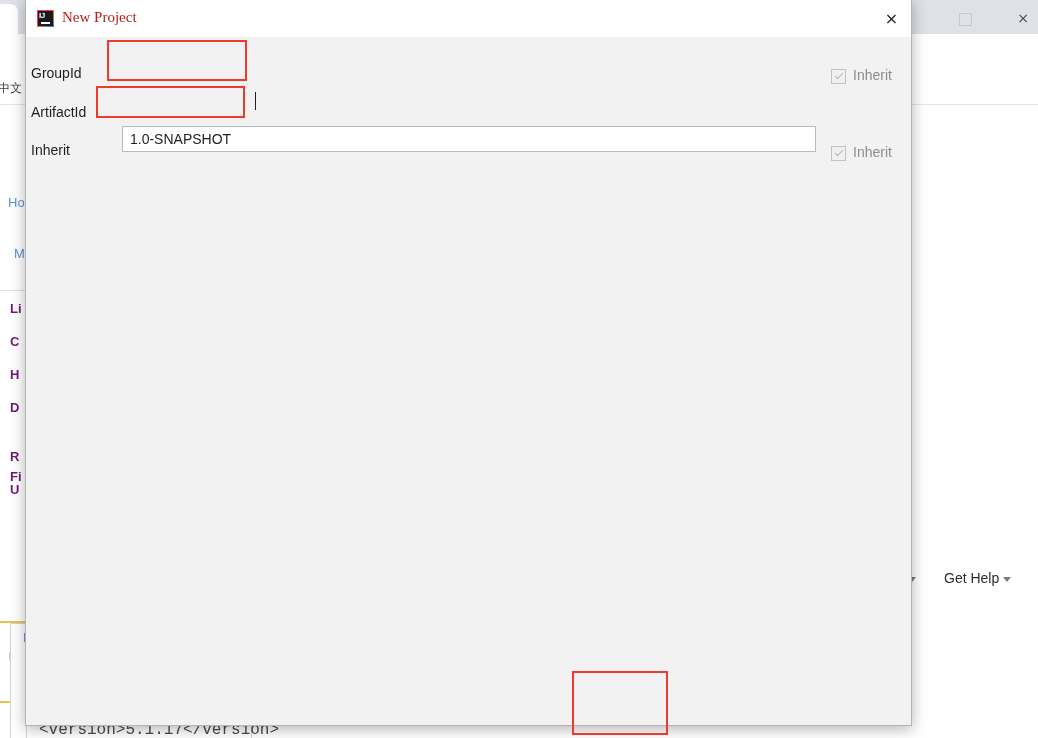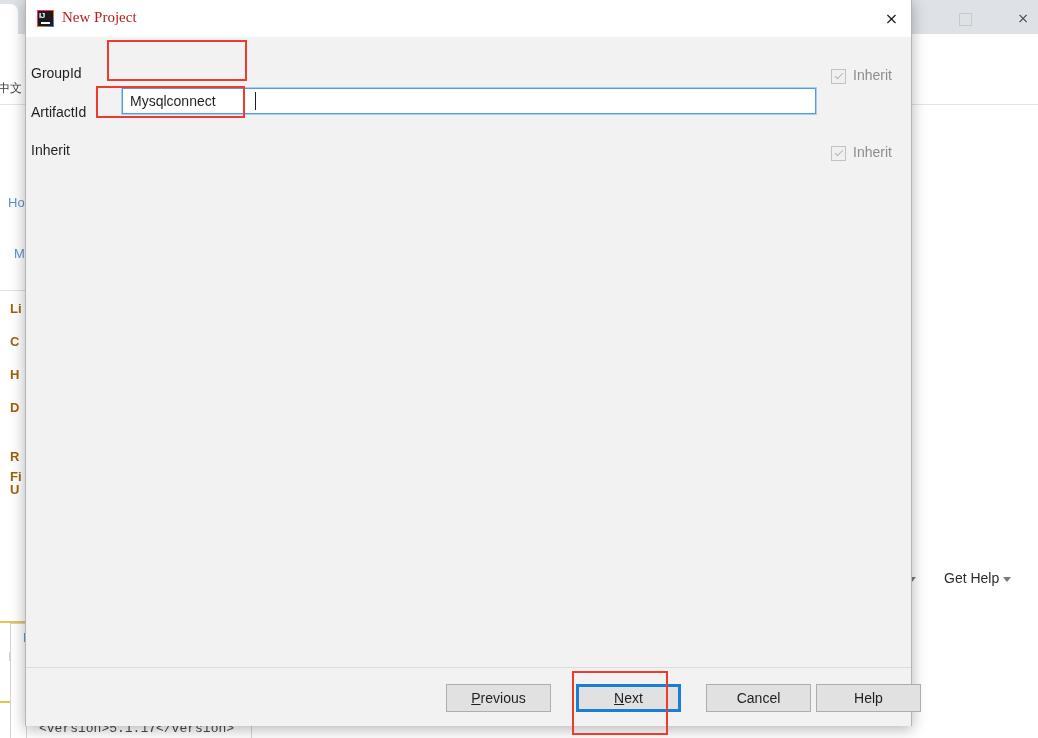--- a/index.html
+++ b/index.html
@@ -84,21 +84,21 @@
     width: 1038px; height: 633px;
     background: #ffffff;
   }
   .bg-nav-link {
     position: absolute;
     font-size: 13px;
     color: #5b93d3;
     white-space: nowrap;
   }
   .bg-nav-link.dark {
-    color: #a16207;
+    color: #701a75;
     font-weight: bold;
   }
   .bg-hr {
     position: absolute;
     height: 1px;
     background: #e0e0e0;
   }
   .bg-highlight-card {
     position: absolute;
     left: -34px; top: 516px;
@@ -115,21 +115,21 @@
     color: #2b2b2b;
   }
   .bg-panel {
     position: absolute;
     border: 1px solid #d4d4d4;
     background: #ffffff;
   }
   .bg-code {
     position: absolute;
     font-family: "Liberation Mono", monospace;
-    font-size: 13px;
+    font-size: 16px;
     color: #4a4a4a;
     white-space: nowrap;
   }
   .bg-toolbar-item {
     position: absolute;
     font-size: 14px;
     color: #2b2b2b;
     white-space: nowrap;
   }
   .caret-down {
@@ -389,40 +389,30 @@
     <div class="form-row" style="top:12px;">
       <span class="form-label">GroupId</span>
       <div class="inherit-box">
         <span class="inherit-check"></span>
         <span class="inherit-label">Inherit</span>
       </div>
     </div>
 
     <div class="form-row" style="top:51px;">
       <span class="form-label">ArtifactId</span>
-      <input class="form-input focused" type="text" value="Mysqlconnect" style="">
       <span class="caret-bar" style="left:229px;"></span>
     </div>
 
     <div class="form-row" style="top:89px;">
       <span class="form-label">Inherit</span>
+      <input class="form-input" type="text" value="1.0-SNAPSHOT" style="">
       <div class="inherit-box">
         <span class="inherit-check"></span>
         <span class="inherit-label">Inherit</span>
       </div>
     </div>
   </div>
 
-  <div class="dlg-footer">
-    <button class="dlg-btn" style="left:420px;">
-      <span class="mnemonic">P</span><span>revious</span>
-    </button>
-    <button class="dlg-btn default-focus" style="left:550px;">
-      <span class="mnemonic">N</span><span>ext</span>
-    </button>
-    <button class="dlg-btn" style="left:680px;">Cancel</button>
-    <button class="dlg-btn" style="left:790px;">Help</button>
-  </div>
 </div>
 
 <div class="annot" id="annot-0" style="left: 107px; top: 40px; width: 140px; height: 41px; border-color: rgb(240, 58, 46);"></div>
 <div class="annot" id="annot-1" style="left: 96px; top: 86px; width: 149px; height: 32px; border-color: rgb(240, 58, 46);"></div>
 <div class="annot" id="annot-2" style="left: 572px; top: 671px; width: 96px; height: 64px; border-color: rgb(240, 58, 46);"></div>
 
 </body></html>

